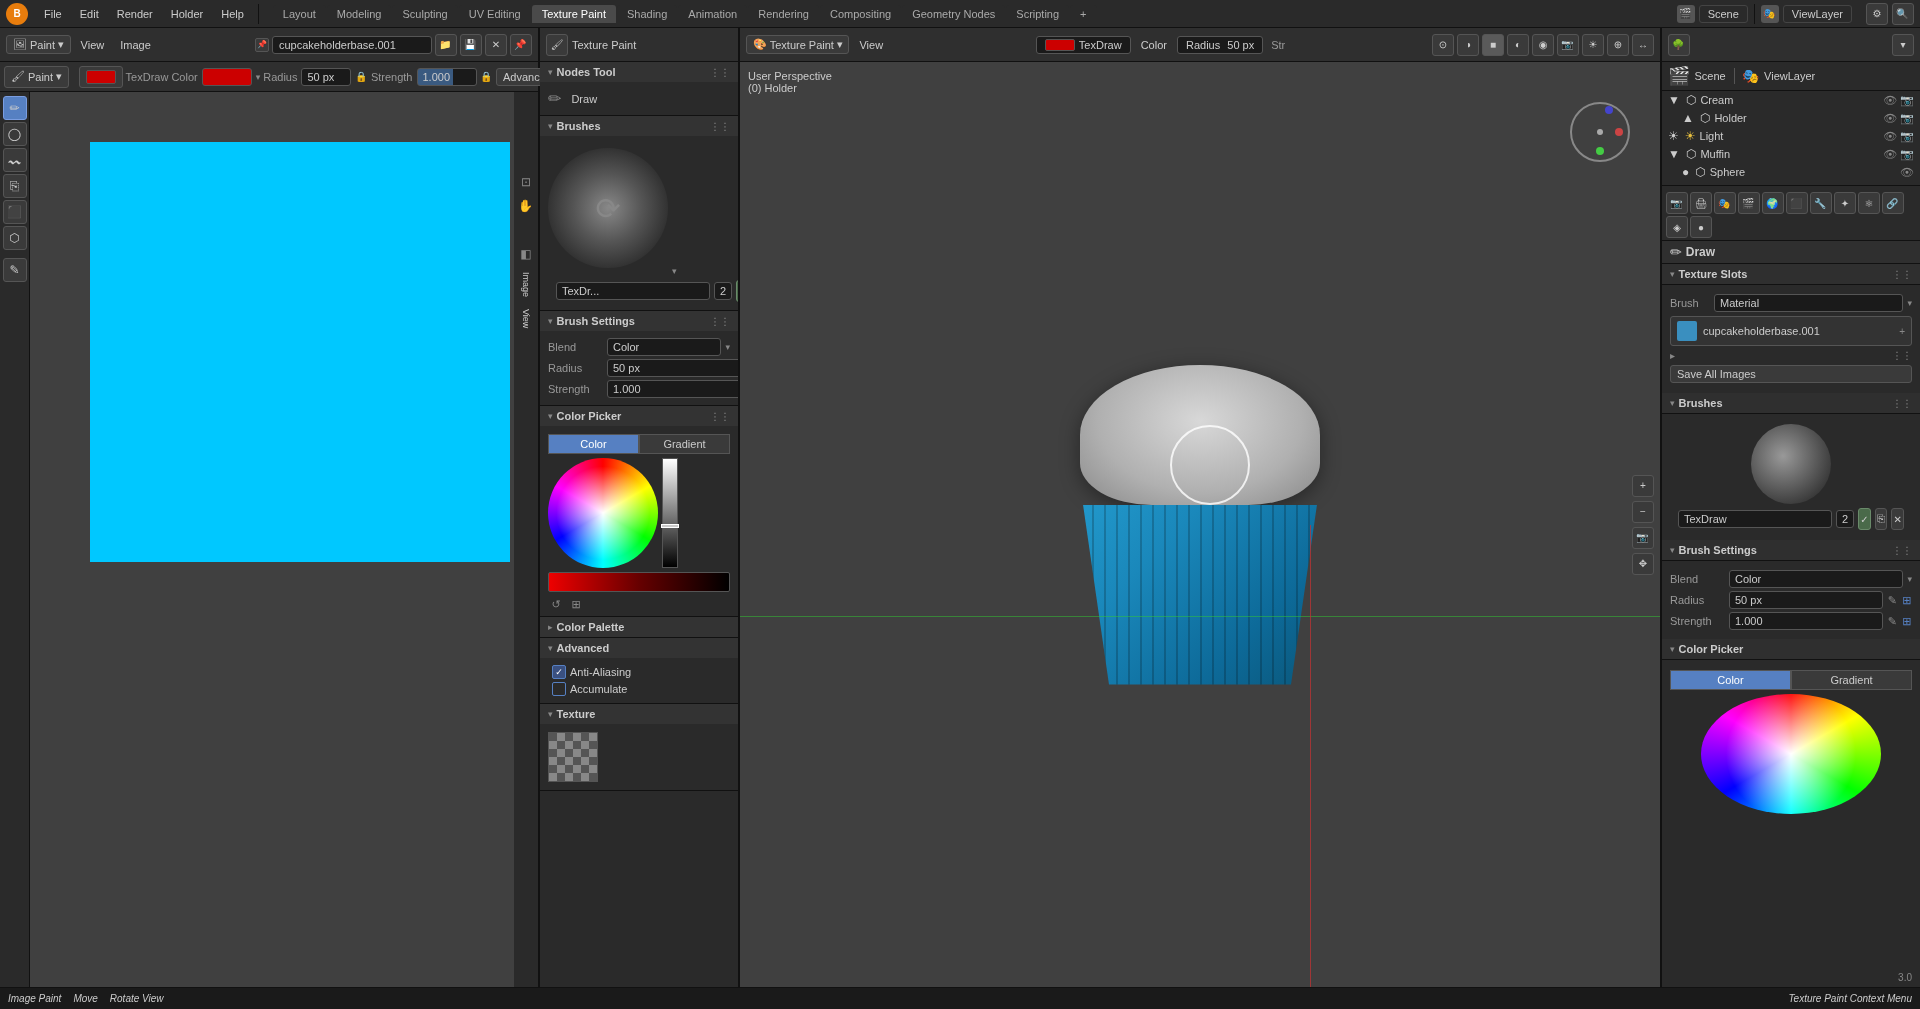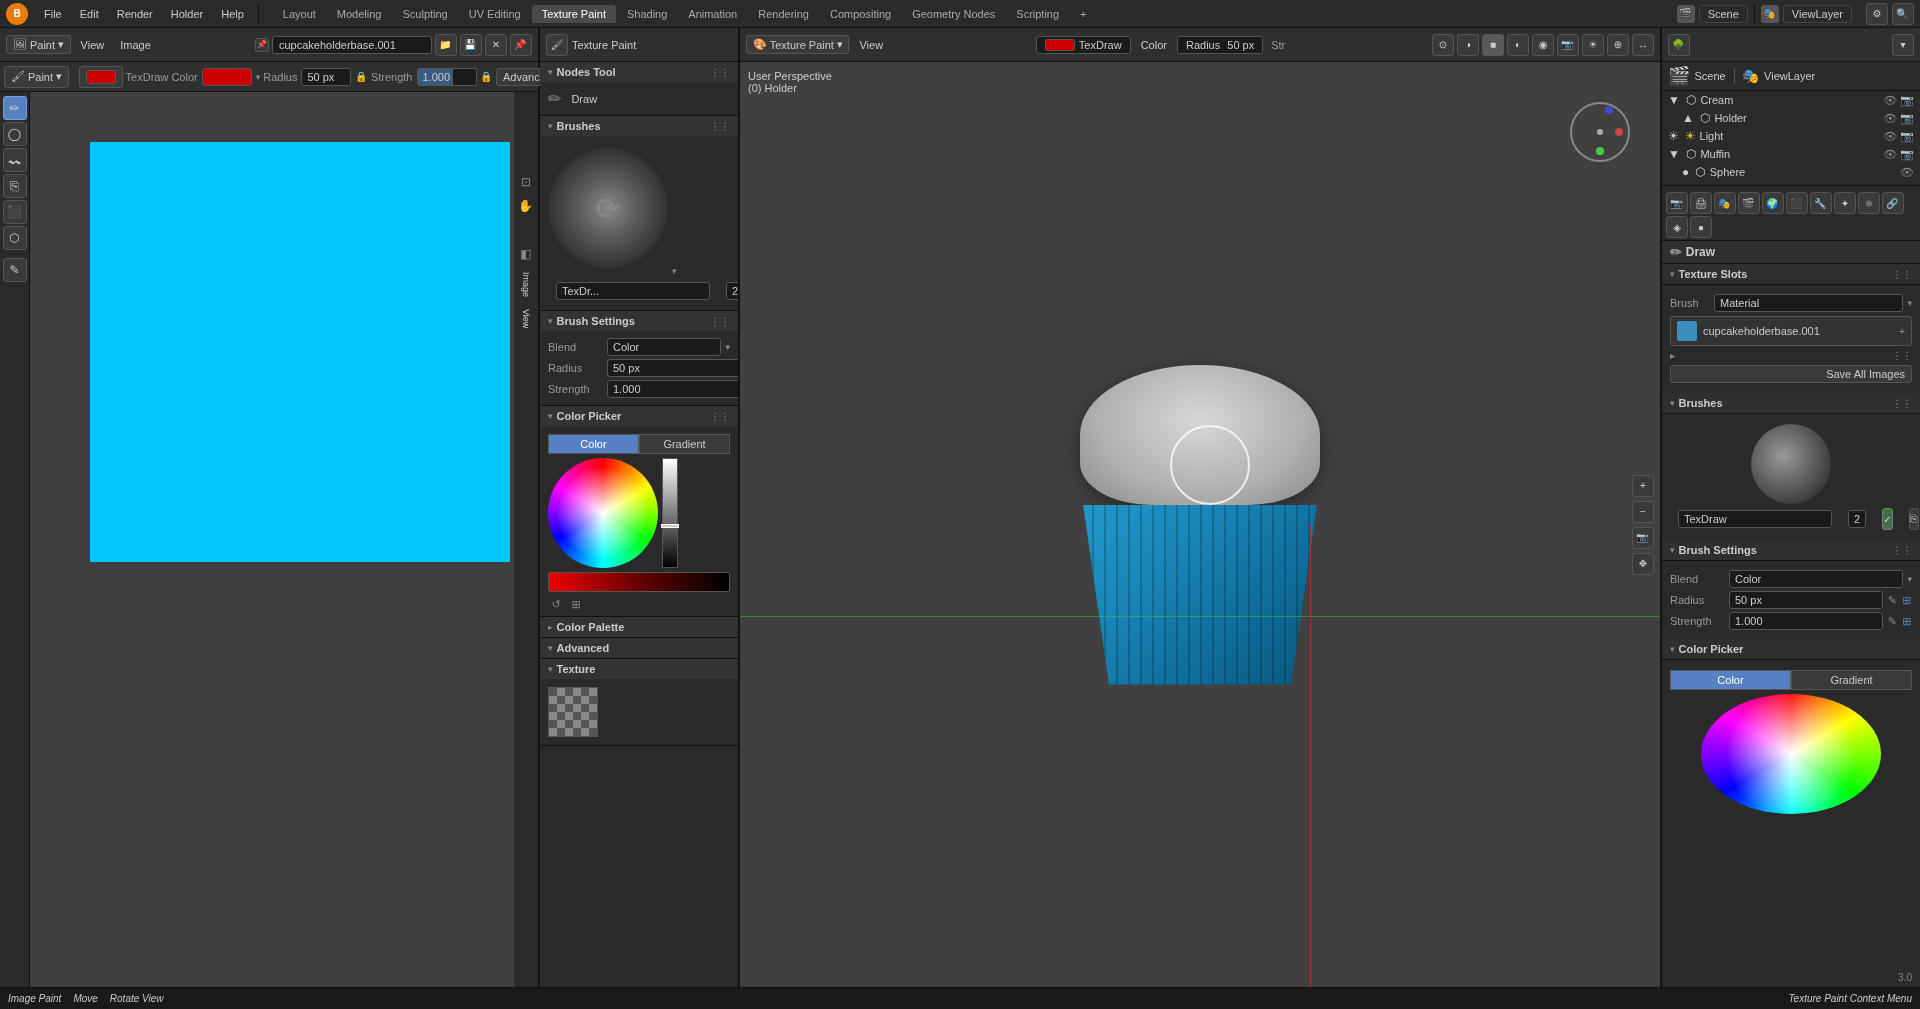--- a/index.html
+++ b/index.html
@@ -209,21 +209,21 @@
     
     .brush-preview {
       width: 120px; height: 120px;
       border-radius: 50%;
       background: radial-gradient(circle at 50% 50%, #888 0%, #555 40%, #333 70%, #222 100%);
       margin: 8px auto;
       display: flex; align-items: center; justify-content: center;
       position: relative;
     }
     .brush-name-row {
-      display: flex; align-items: center; gap: 16px;
+      display: flex; align-items: center; gap: 4px;
       margin: 4px 8px;
     }
     .brush-name-field {
       background: #1a1a1a;
       border: 1px solid #555;
       border-radius: 3px;
       padding: 2px 5px;
       color: #ccc;
       font-size: 11px;
       flex: 1;
@@ -619,21 +619,21 @@
     }
     .tex-name { font-size: 11px; color: #ccc; flex: 1; }
     .save-btn {
       background: #3a3a3a;
       border: 1px solid #555;
       border-radius: 3px;
       padding: 2px 6px;
       cursor: pointer;
       color: #ccc;
       font-size: 11px;
-      text-align: right;
+      text-align: left;
       margin: 4px 0;
     }
 
     
     .rp-brush-preview {
       width: 80px; height: 80px;
       border-radius: 50%;
       background: radial-gradient(circle at 40% 40%, #999 0%, #666 40%, #333 80%, #222 100%);
       margin: 4px auto;
     }
@@ -933,20 +933,30 @@
         <span class="arrow">▸</span>
         <span class="section-title">Color Palette</span>
       </div>
     </div>
 
     <div class="section">
       <div class="section-header">
         <span class="arrow">▾</span>
         <span class="section-title">Advanced</span>
       </div>
+      <div class="section-body">
+        <div class="check-row">
+          <div class="check-box checked"></div>
+          <span style="font-size:11px;color:#ccc;">Anti-Aliasing</span>
+        </div>
+        <div class="check-row">
+          <div class="check-box unchecked"></div>
+          <span style="font-size:11px;color:#ccc;">Accumulate</span>
+        </div>
+      </div>
     </div>
 
     <div class="section">
       <div class="section-header">
         <span class="arrow">▾</span>
         <span class="section-title">Texture</span>
       </div>
       <div class="section-body">
         <div class="texture-section-preview">
           <div class="tex-mini"></div>

